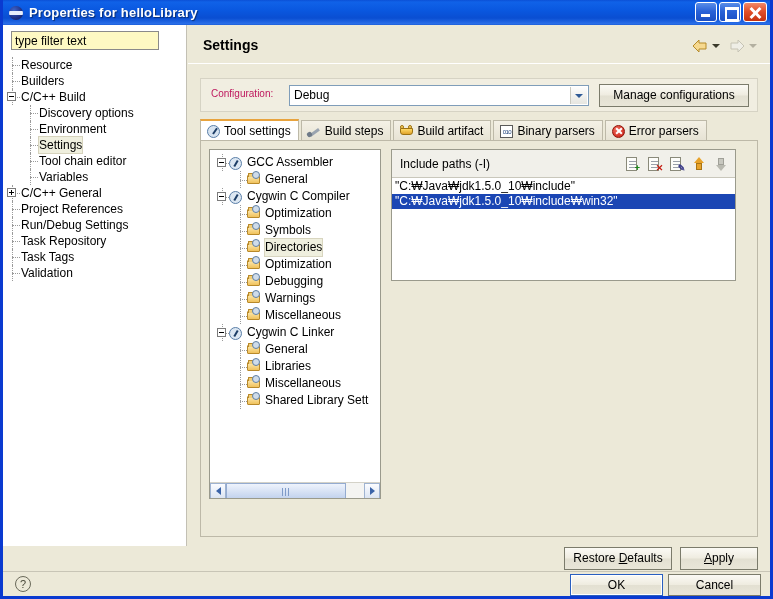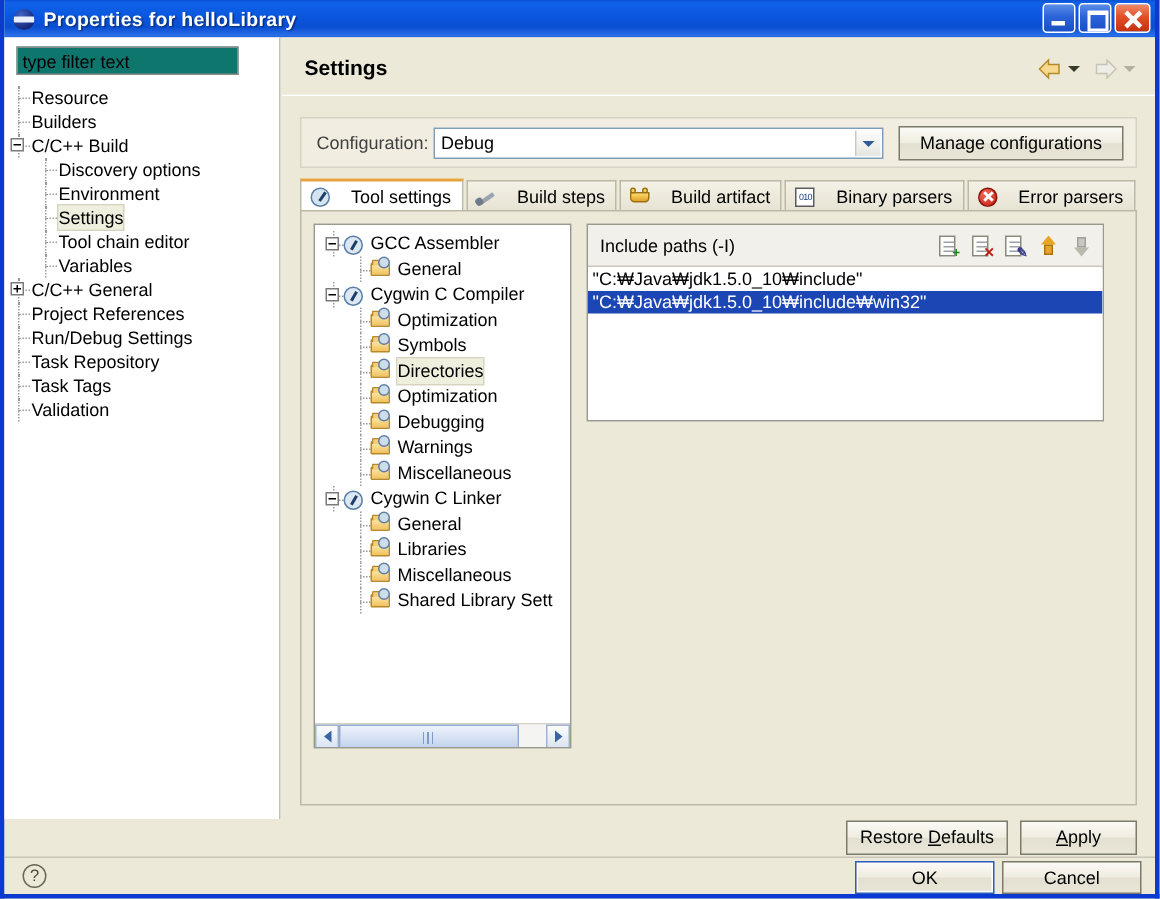--- a/index.html
+++ b/index.html
@@ -79,21 +79,21 @@
   .left-pane {
     position: absolute; left: 0; top: 0;
     width: 184px; height: 521px;
     background: #ffffff;
     border-right: 1px solid #c3c0b4;
   }
   .filter-box {
     position: absolute; left: 8px; top: 6px;
     width: 148px; height: 19px;
     border: 1px solid #8a8a8a;
-    background: #0f766e;
+    background: #fef9c3;
     font-family: "Liberation Sans", sans-serif;
     font-size: 12px;
     color: #000;
     padding: 0 3px;
     line-height: 17px;
   }
   .filter-box::placeholder { color: #000; opacity: 1; }
 
   
   .tree { position: absolute; left: 0; top: 32px; width: 184px; }
@@ -152,21 +152,21 @@
     border-bottom: 1px solid #ffffff;
   }
 
   .config-row {
     position: absolute; left: 12px; top: 53px;
     width: 558px; height: 34px;
     background: #f1eee1;
     border: 1px solid #d6d3c4;
   }
   .config-label {
-    position: absolute; left: 10px; top: 9px; font-size: 12px; color: #404040;
+    position: absolute; left: 10px; top: 9px; font-size: 10px; color: #be185d;
   }
   .combo {
     position: absolute; left: 88px; top: 6px;
     width: 300px; height: 21px;
     border: 1px solid #7f9db9; background: #fff;
     font-size: 12px; line-height: 19px; color: #000;
     padding-left: 4px;
   }
   .combo-arrow {
     position: absolute; right: 1px; top: 1px;
@@ -193,21 +193,21 @@
   }
 
   
   .tabs {
     position: absolute; left: 12px; top: 94px;
     width: 558px; height: 22px;
     display: flex; align-items: flex-end;
   }
   .tab {
     height: 21px; display: flex; align-items: center;
-    padding: 0 7px 0 5px; gap: 13px;
+    padding: 0 7px 0 5px; gap: 3px;
     border: 1px solid #bdb9a8;
     border-bottom: none;
     background: linear-gradient(180deg,#f4f1e6,#e6e2d3);
     font-size: 12px; color: #000; cursor: pointer;
     margin-right: 2px; white-space: nowrap;
   }
   .tab.active {
     background: #ffffff;
     border-top: 2px solid #e8a33d;
     border-left: 1px solid #bdb9a8;

